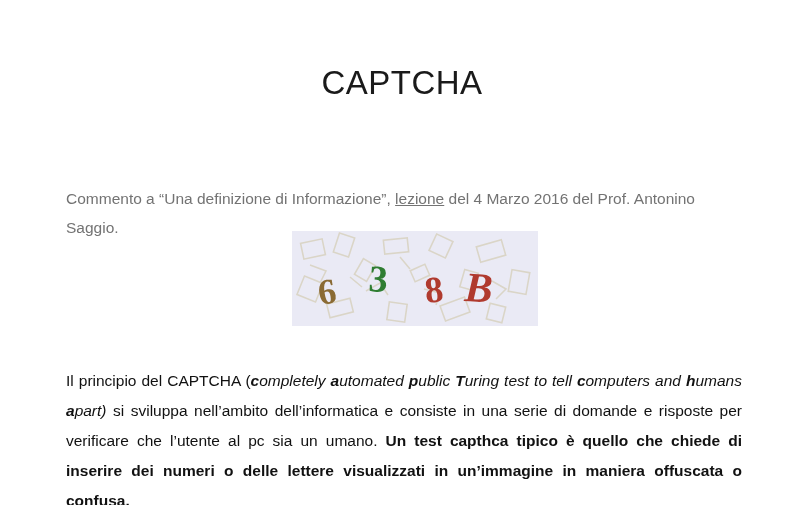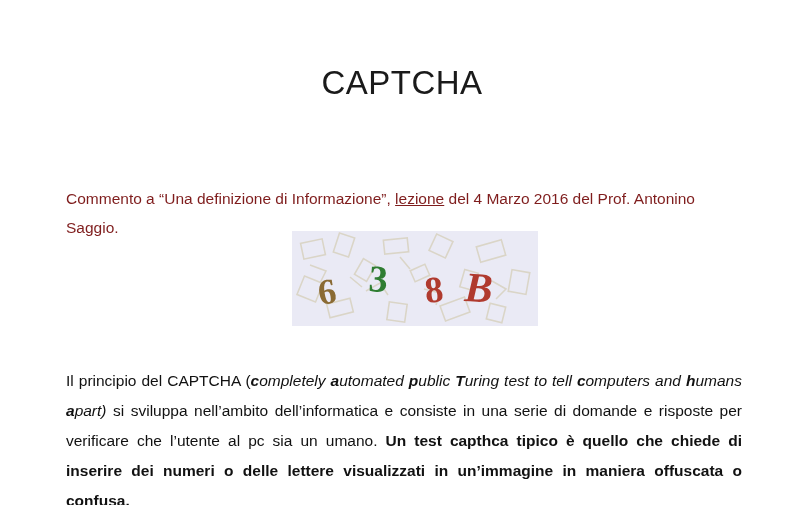--- a/index.html
+++ b/index.html
@@ -31,21 +31,21 @@
     letter-spacing: 0.5px;
     color: #1a1a1a;
   }
   .intro {
     position: absolute;
     top: 168px;
     left: 66px;
     width: 672px;
     font-size: 15.5px;
     line-height: 29px;
-    color: #7f1d1d;
+    color: #737373;
     text-align: left;
   }
   .intro .link {
     text-decoration: underline;
   }
   .captcha-figure {
     position: absolute;
     top: 231px;
     left: 292px;
     width: 246px;

